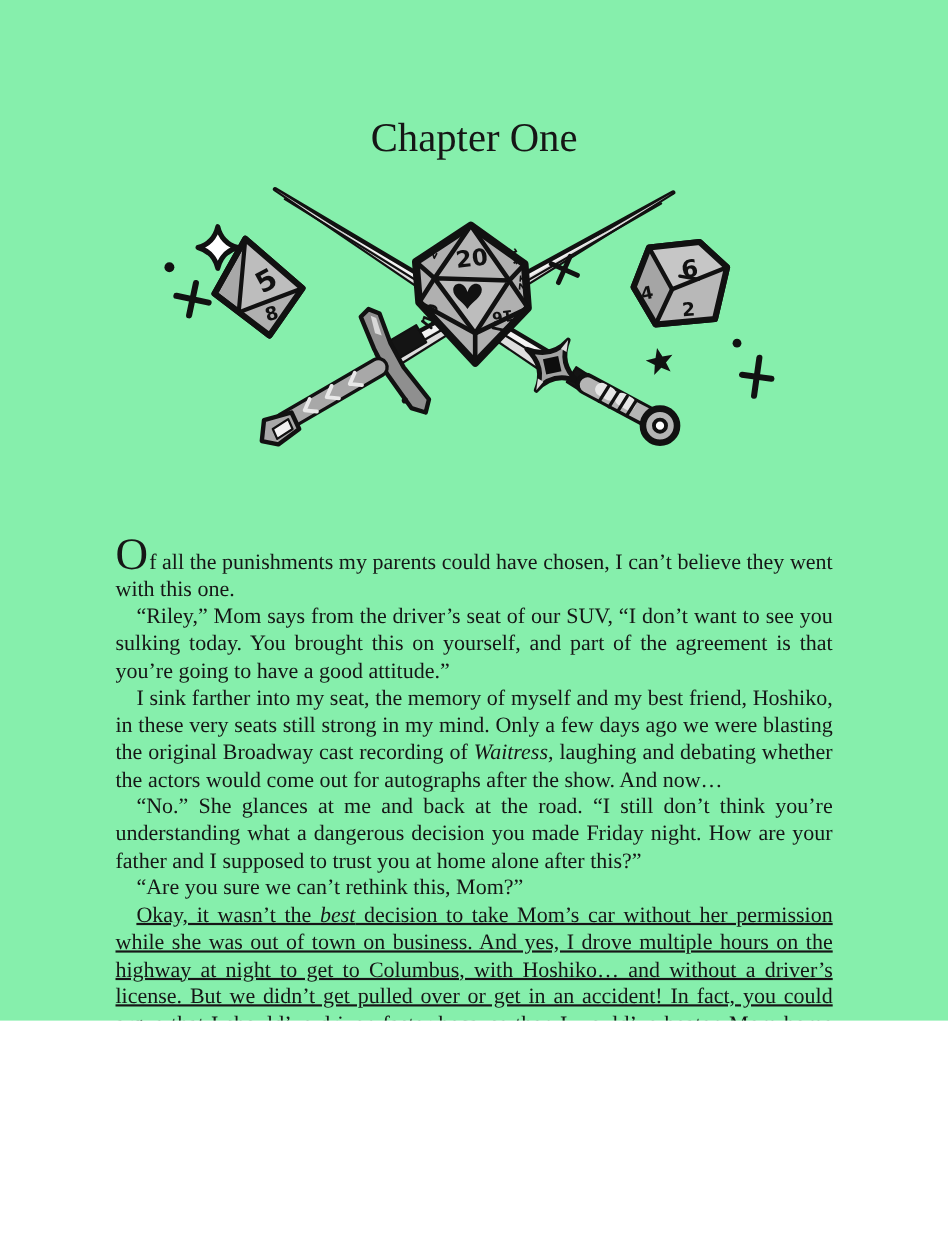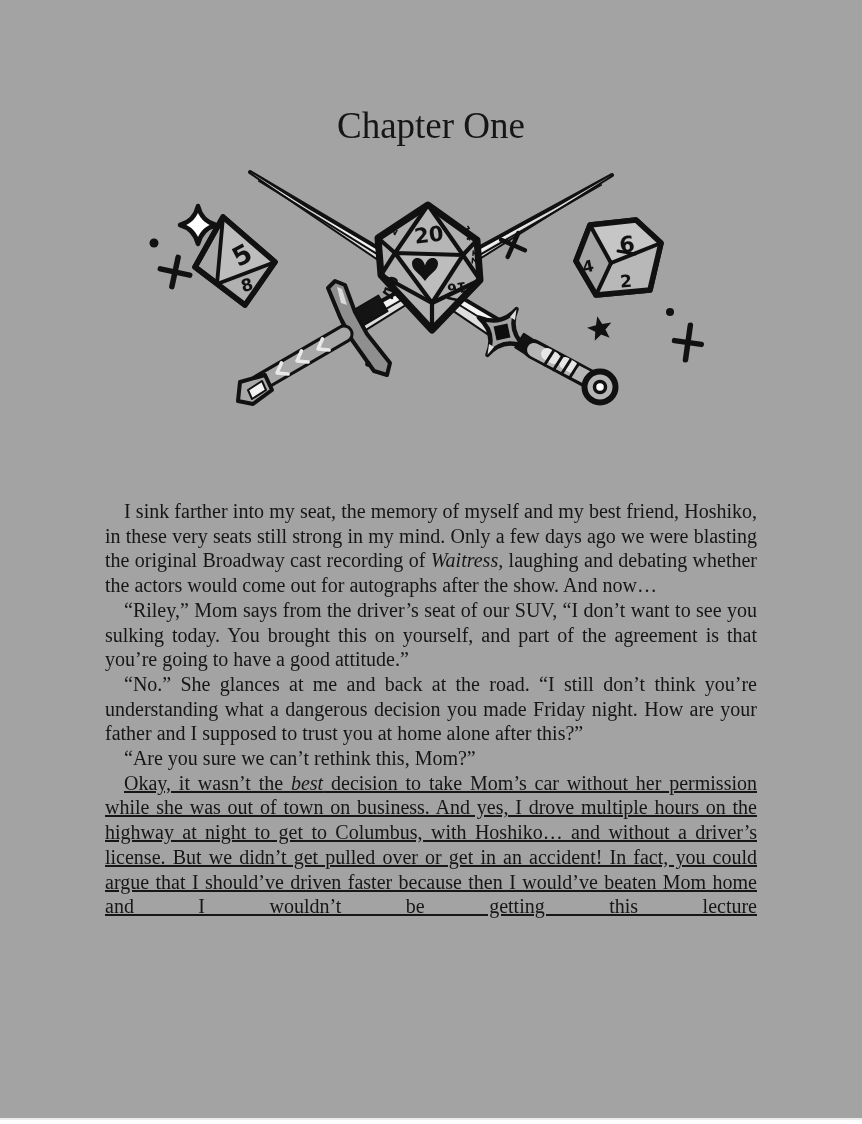--- a/index.html
+++ b/index.html
@@ -1,19 +1,19 @@
 <!DOCTYPE html>
 <html><head>
 <meta charset="utf-8">
 <style>
   html,body{margin:0;padding:0;background:#ffffff;}
   .page{
     position:relative;
-    width:862px;height:1120px;
-    background:#a3a3a3;
+    width:862px;height:928px;
+    background:#86efac;
     overflow:hidden;
     font-family:"Liberation Serif", serif;
     color:#161616;
   }
   .chapter-title{
     position:absolute;
     top:108px;left:0;right:0;
     text-align:center;
     font-size:37px;
     line-height:36px;
@@ -184,21 +184,22 @@
       <path transform="rotate(-12 459 169)" fill="#111" d="M459 156 L462.2 164.6 L471.4 165 L464.2 170.7 L466.6 179.5 L459 174.5 L451.4 179.5 L453.8 170.7 L446.6 165 L455.8 164.6 Z"></path>
       <circle cx="529" cy="152" r="4" fill="#111"></circle>
       <g transform="rotate(8 547 182)" stroke="#111" stroke-width="5.5">
         <line x1="547" y1="165" x2="547" y2="200"></line>
         <line x1="533.5" y1="182.5" x2="560.5" y2="182.5"></line>
       </g>
     </g>
   </svg>
 
   <div class="body-text">
+      <p class="no-indent"><span class="dropcap">O</span><span>f all the punishments my parents could have chosen, I can’t believe they went with this one.</span></p>
+      <p><span>“Riley,” Mom says from the driver’s seat of our SUV, “I don’t want to see you sulking today. You brought this on yourself, and part of the agreement is that you’re going to have a good attitude.”</span></p>
       <p><span>I sink farther into my seat, the memory of myself and my best friend, Hoshiko, in these very seats still strong in my mind. Only a few days ago we were blasting the original Broadway cast recording of </span><em>Waitress,</em><span> laughing and debating whether the actors would come out for autographs after the show. And now…</span></p>
-      <p><span>“Riley,” Mom says from the driver’s seat of our SUV, “I don’t want to see you sulking today. You brought this on yourself, and part of the agreement is that you’re going to have a good attitude.”</span></p>
       <p><span>“No.” She glances at me and back at the road. “I still don’t think you’re understanding what a dangerous decision you made Friday night. How are your father and I supposed to trust you at home alone after this?”</span></p>
       <p><span>“Are you sure we can’t rethink this, Mom?”</span></p>
       <p class="continued"><span>Okay, it wasn’t the </span><em>best</em><span> decision to take Mom’s car without her permission while she was out of town on business. And yes, I drove multiple hours on the highway at night to get to Columbus, with Hoshiko… and without a driver’s license. But we didn’t get pulled over or get in an accident! In fact, you could argue that I should’ve driven faster because then I would’ve beaten Mom home and I wouldn’t be getting this lecture</span></p>
     </div>
 
   <div class="page-edge"></div>
 </div>
 
 </body></html>

